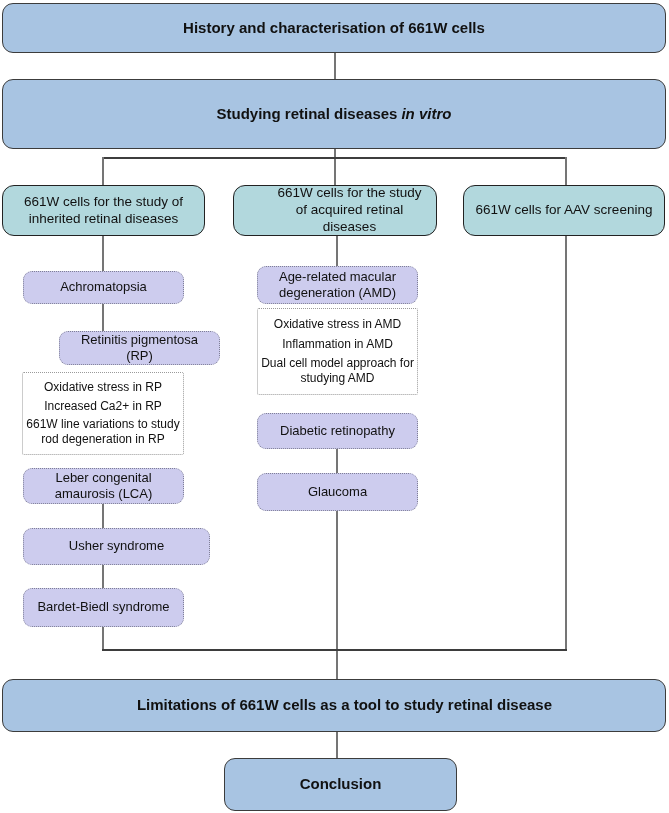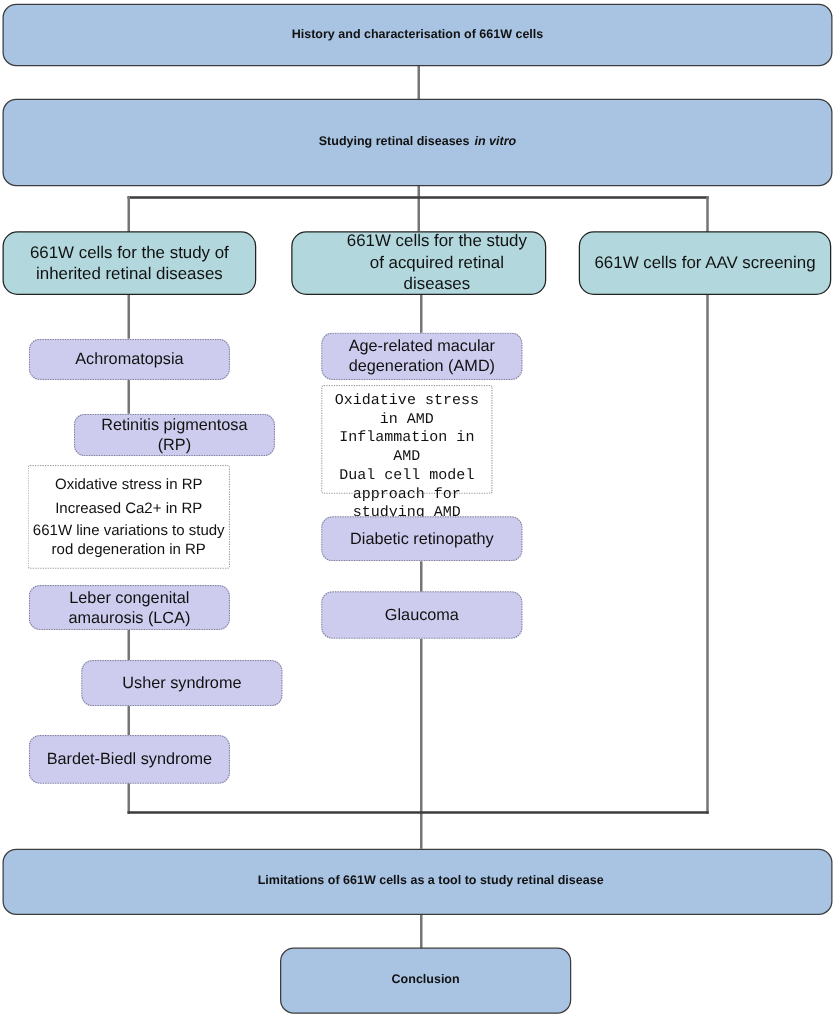--- a/index.html
+++ b/index.html
@@ -19,21 +19,21 @@
     justify-content: center;
     text-align: center;
     color: #111111;
     line-height: 1.25;
   }
   .blue {
     background: #a8c4e2;
     border: 1.5px solid #3c3c3c;
     border-radius: 11px;
     font-weight: bold;
-    font-size: 10px;
+    font-size: 15px;
   }
   .teal {
     background: #b2d8dd;
     border: 1.6px solid #222222;
     border-radius: 12px;
     font-size: 13.5px;
     padding: 2px 8px;
   }
   .lav {
     background: #cdccee;
@@ -114,33 +114,33 @@
   <div class="box detail" style="left:22px; top:372px; width:162px; height:83px;">
     <div>Oxidative stress in RP</div>
     <div>Increased Ca2+ in RP</div>
     <div>661W line variations to study rod degeneration in RP</div>
   </div>
 
   <div class="box lav" style="left:23px; top:468px; width:161px; height:36px;">
     <span>Leber congenital amaurosis (LCA)</span>
   </div>
 
-  <div class="box lav" style="left:23px; top:528px; width:161px; height:37px;margin-left:42px;">
+  <div class="box lav" style="left:23px; top:528px; width:187px; height:37px;">
     <span>Usher syndrome</span>
   </div>
 
   <div class="box lav" style="left:23px; top:588px; width:161px; height:39px;">
     <span>Bardet-Biedl syndrome</span>
   </div>
 
   <div class="box lav" style="left:257px; top:266px; width:161px; height:38px;">
     <span>Age-related macular degeneration (AMD)</span>
   </div>
 
-  <div class="box detail" style="left:257px; top:308px; width:137px; height:87px;font-family:Liberation Mono, monospace;">
+  <div class="box detail" style="left:257px; top:308px; width:161px; height:87px;">
     <div>Oxidative stress in AMD</div>
     <div>Inflammation in AMD</div>
     <div>Dual cell model approach for studying AMD</div>
   </div>
 
   <div class="box lav" style="left:257px; top:413px; width:161px; height:36px;">
     <span>Diabetic retinopathy</span>
   </div>
 
   <div class="box lav" style="left:257px; top:473px; width:161px; height:38px;">

